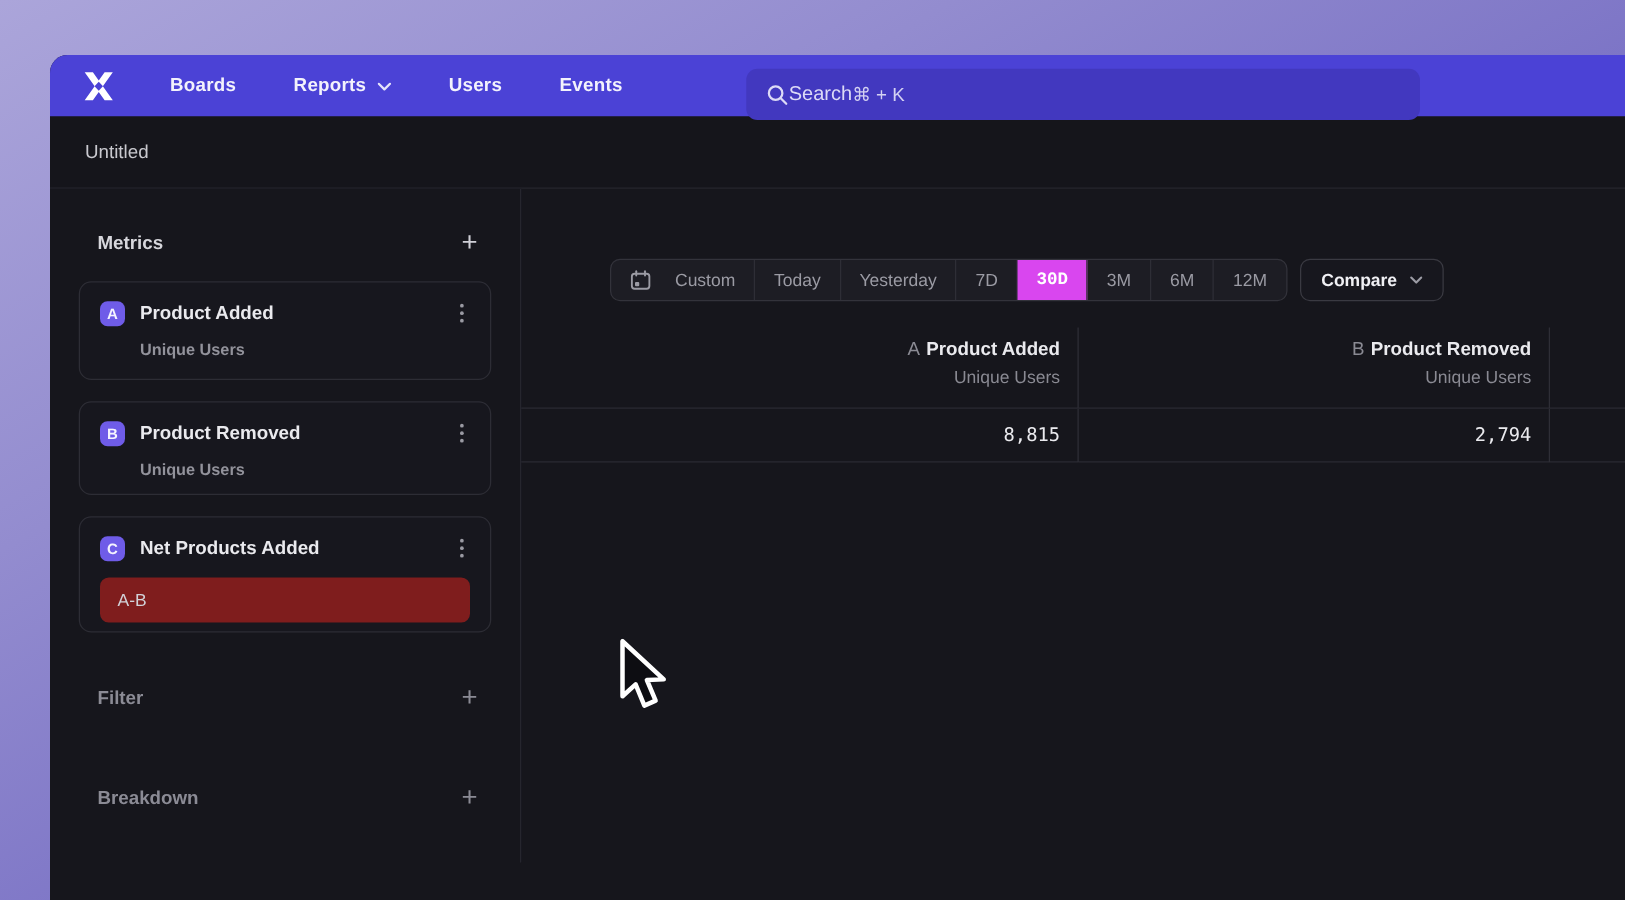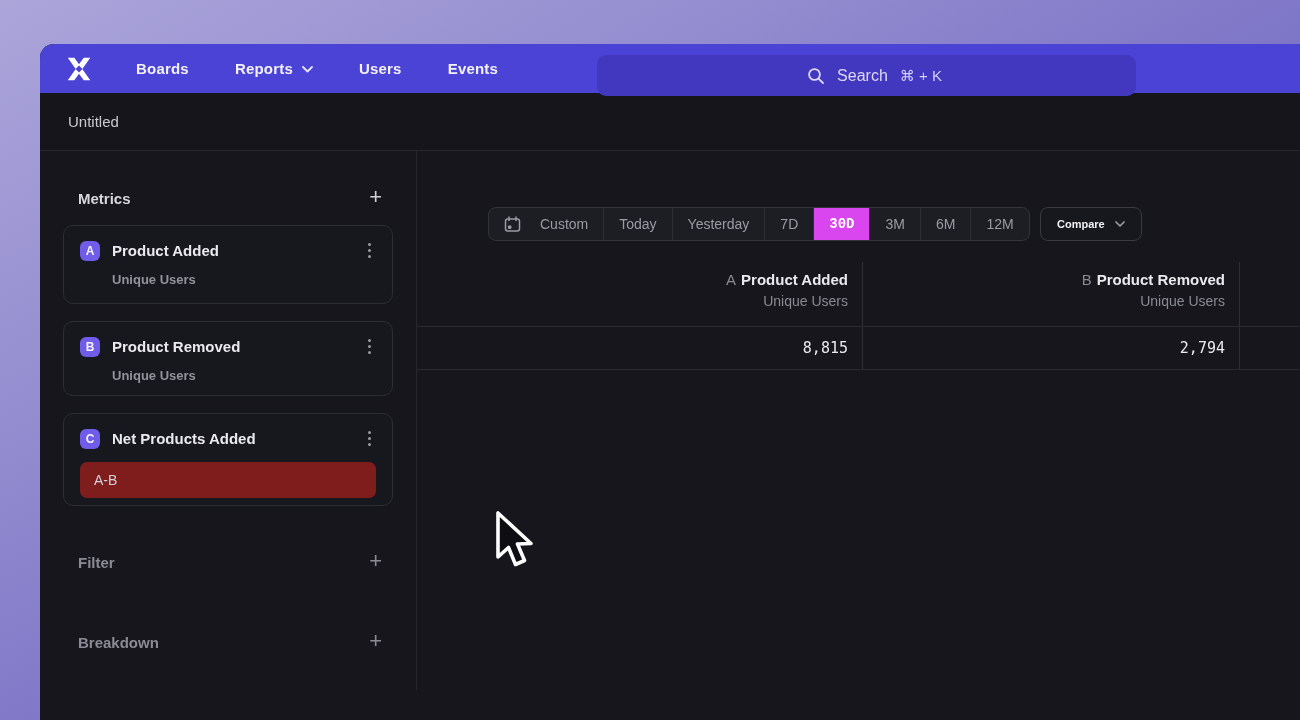--- a/index.html
+++ b/index.html
@@ -16,37 +16,37 @@
   .nav { height:49px; background:#4b42d6; display:flex; align-items:center;
     padding-left:24px; position:relative; }
   .logo { width:30px; height:28px; margin-right:42px; display:flex;
     align-items:center; justify-content:center; cursor:pointer; }
   .nav-items { display:flex; align-items:center; gap:46px; }
   .nav-item { color:#f3f2fc; font-size:15px; font-weight:700; cursor:pointer;
     display:flex; align-items:center; gap:9px; letter-spacing:.2px; }
   .nav-chevron { margin-top:2px; }
   .searchbox { position:absolute; left:557px; top:11px; width:539px; height:41px;
     background:#4238bf; border-radius:9px; display:flex; align-items:center;
-    padding-left:16px; gap:12px; cursor:text;justify-content:center; }
+    padding-left:16px; gap:0; cursor:text; }
   .searchbox .ph { color:#dcdaf6; font-size:16px; }
   .searchbox .sc { color:#d4d1f2; font-size:15px; }
 
   
   .breadcrumb { height:58px; display:flex; align-items:center; padding-left:28px;
     border-bottom:1px solid #26262e; background:#15151b; }
   .breadcrumb .title { color:#c9c9cf; font-size:15px; font-weight:400; }
 
   
   .body-row { display:flex; height:539px; }
   .sidebar { width:377px; border-right:1px solid #26262e; padding-top:30px;
     background:#16161c; }
   .main { flex:1; position:relative; }
 
   
-  .sec-head { display:flex; align-items:flex-end; justify-content:space-between;
+  .sec-head { display:flex; align-items:center; justify-content:space-between;
     padding:0 34px 0 38px; height:26px; }
   .sec-head .lbl { font-size:15px; font-weight:700; color:#d7d7dc; }
   .sec-head.dim .lbl { color:#8b8b95; }
   .plus { font-size:22px; font-weight:300; color:#cfcfd6; cursor:pointer;
     line-height:20px; }
   .sec-head.dim .plus { color:#8b8b95; }
 
   .cards { padding:18px 23px 0 23px; }
   .card { border:1px solid #2d2d35; border-radius:10px; background:#17171e;
     padding:14px 16px; margin-bottom:17px; cursor:pointer; }
@@ -68,21 +68,21 @@
   
   .seg-bar { position:absolute; left:71px; top:56px; height:34px; display:flex;
     border:1px solid #33333b; background:#1d1d24; border-radius:8px; overflow:hidden; }
   .seg { display:flex; align-items:center; justify-content:center; padding:0 15px;
     color:#9b9ba4; font-size:14px; font-weight:500; border-right:1px solid #2e2e36;
     cursor:pointer; gap:19px; white-space:nowrap; }
   .seg:last-child { border-right:none; }
   .seg.selected { background:#d946ef; color:#ffffff; font-weight:700;font-family:Liberation Mono, monospace; }
   .compare-btn { position:absolute; left:623px; top:56px; height:34px;
     border:1px solid #3a3a42; border-radius:8px; display:flex; align-items:center;
-    gap:10px; padding:0 16px; color:#f0f0f4; font-size:11px; font-weight:700;
+    gap:10px; padding:0 16px; color:#f0f0f4; font-size:14px; font-weight:700;
     cursor:pointer; background:#17171e; }
 
   
   .results { position:absolute; left:0; right:0; top:111px; display:grid;
     grid-template-columns:446px 377px 1fr; }
   .cell { text-align:right; padding-right:14px; }
   .cell.c1,.cell.c2 { border-right:1px solid #2e2e36; }
   .head-cell { height:65px; padding-top:9px; border-bottom:1px solid #2a2a32;
     cursor:pointer; }
   .head-line1 { font-size:15px; color:#eaeaee; font-weight:700; }

